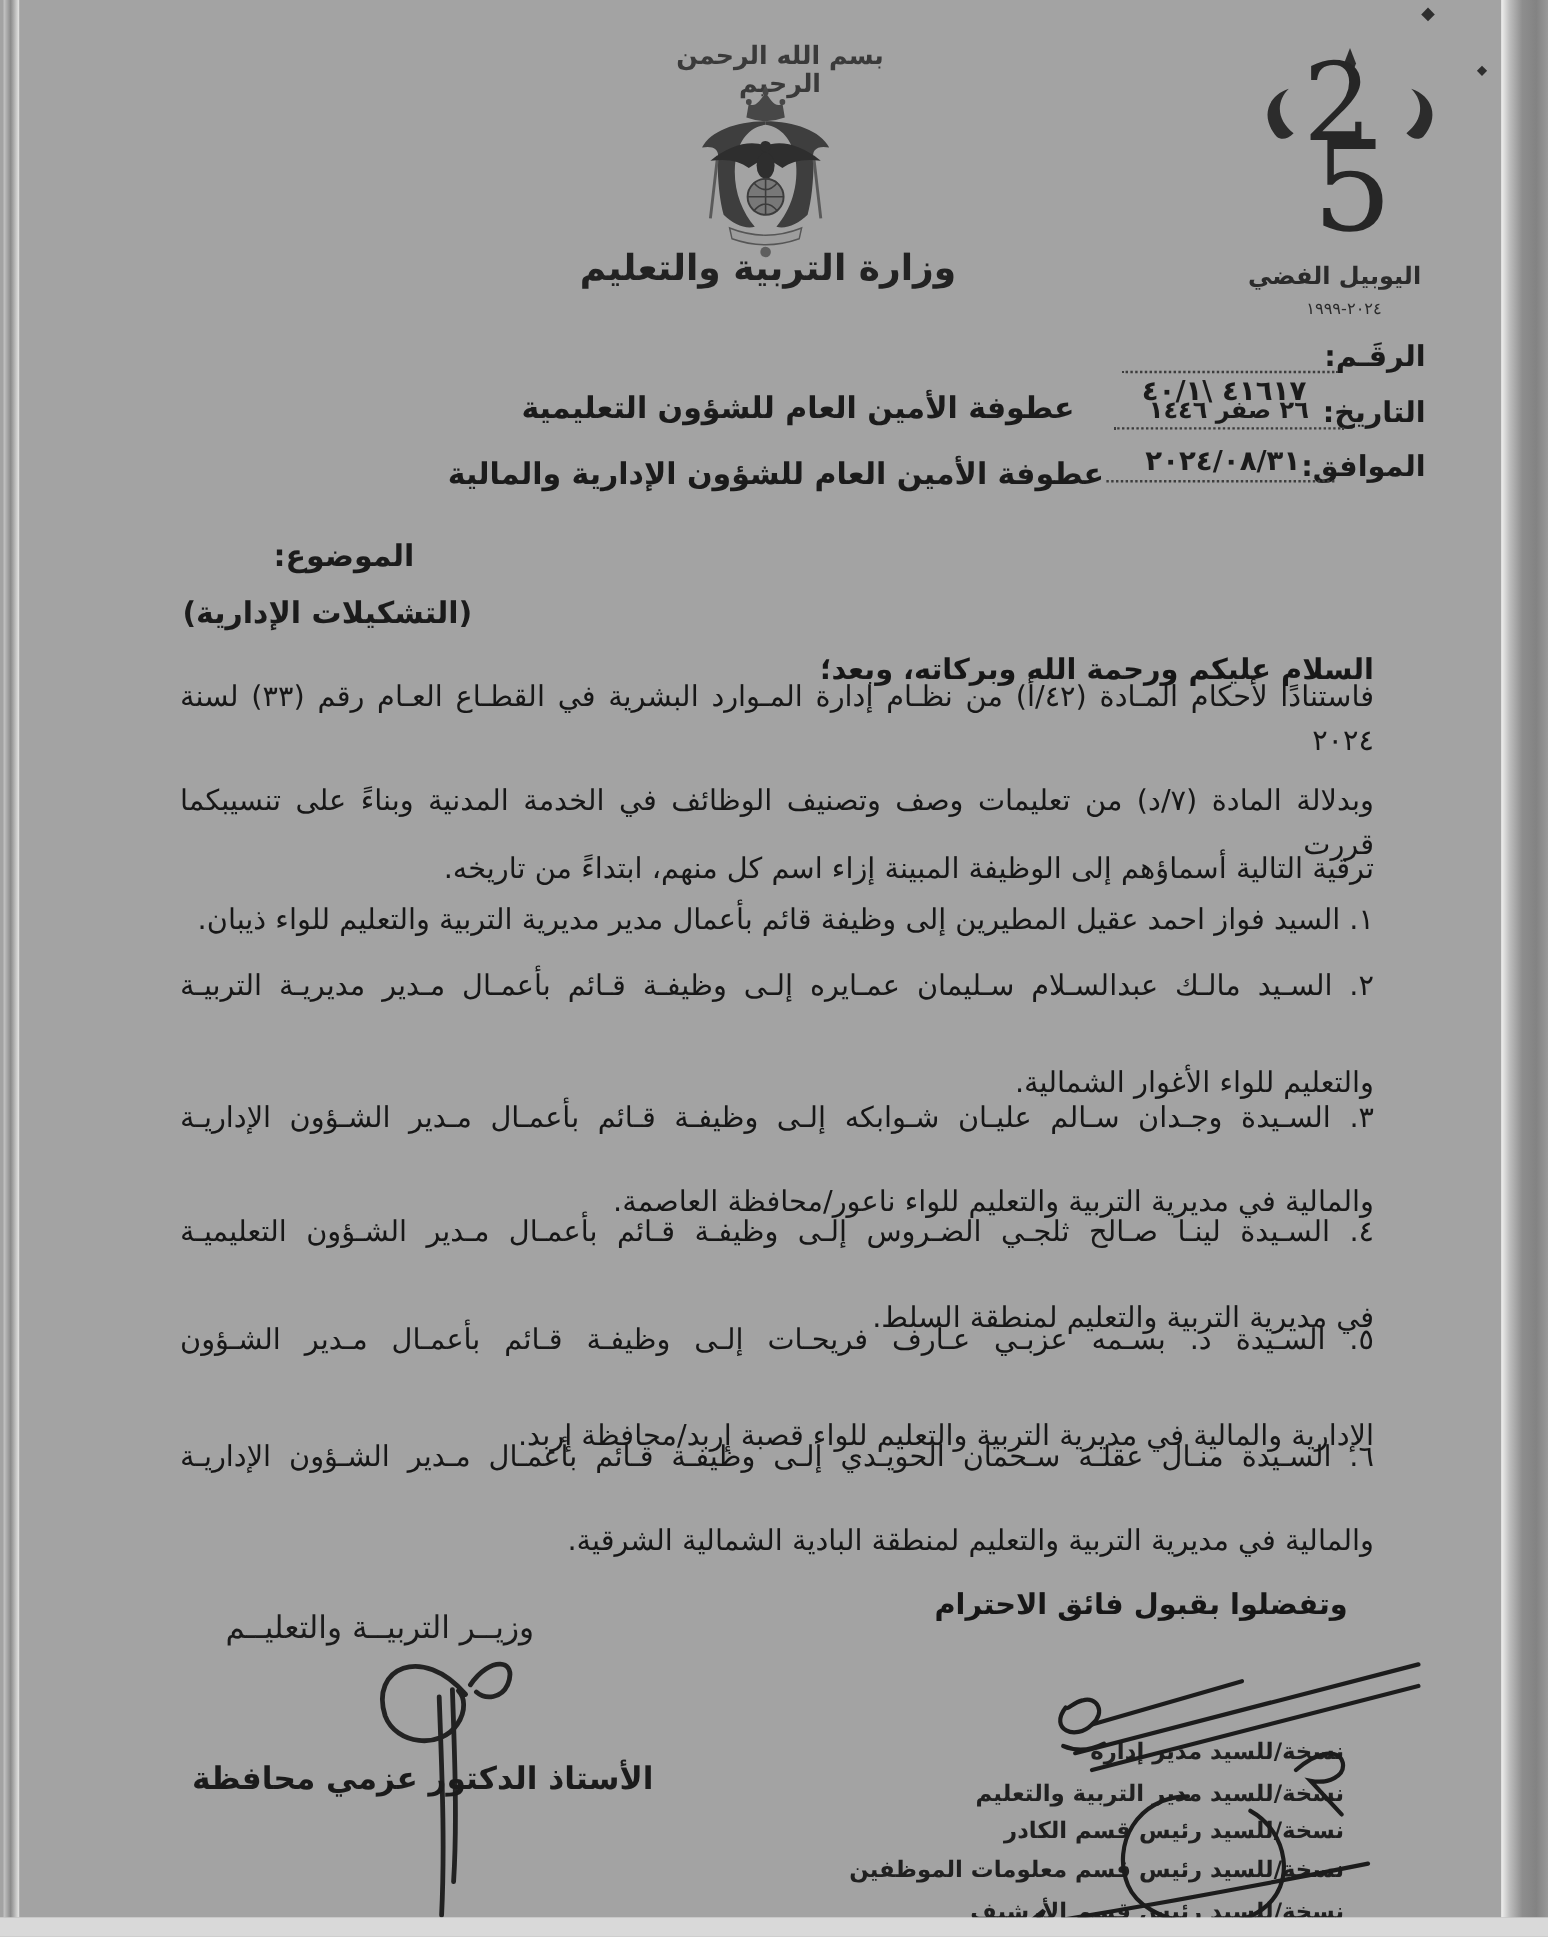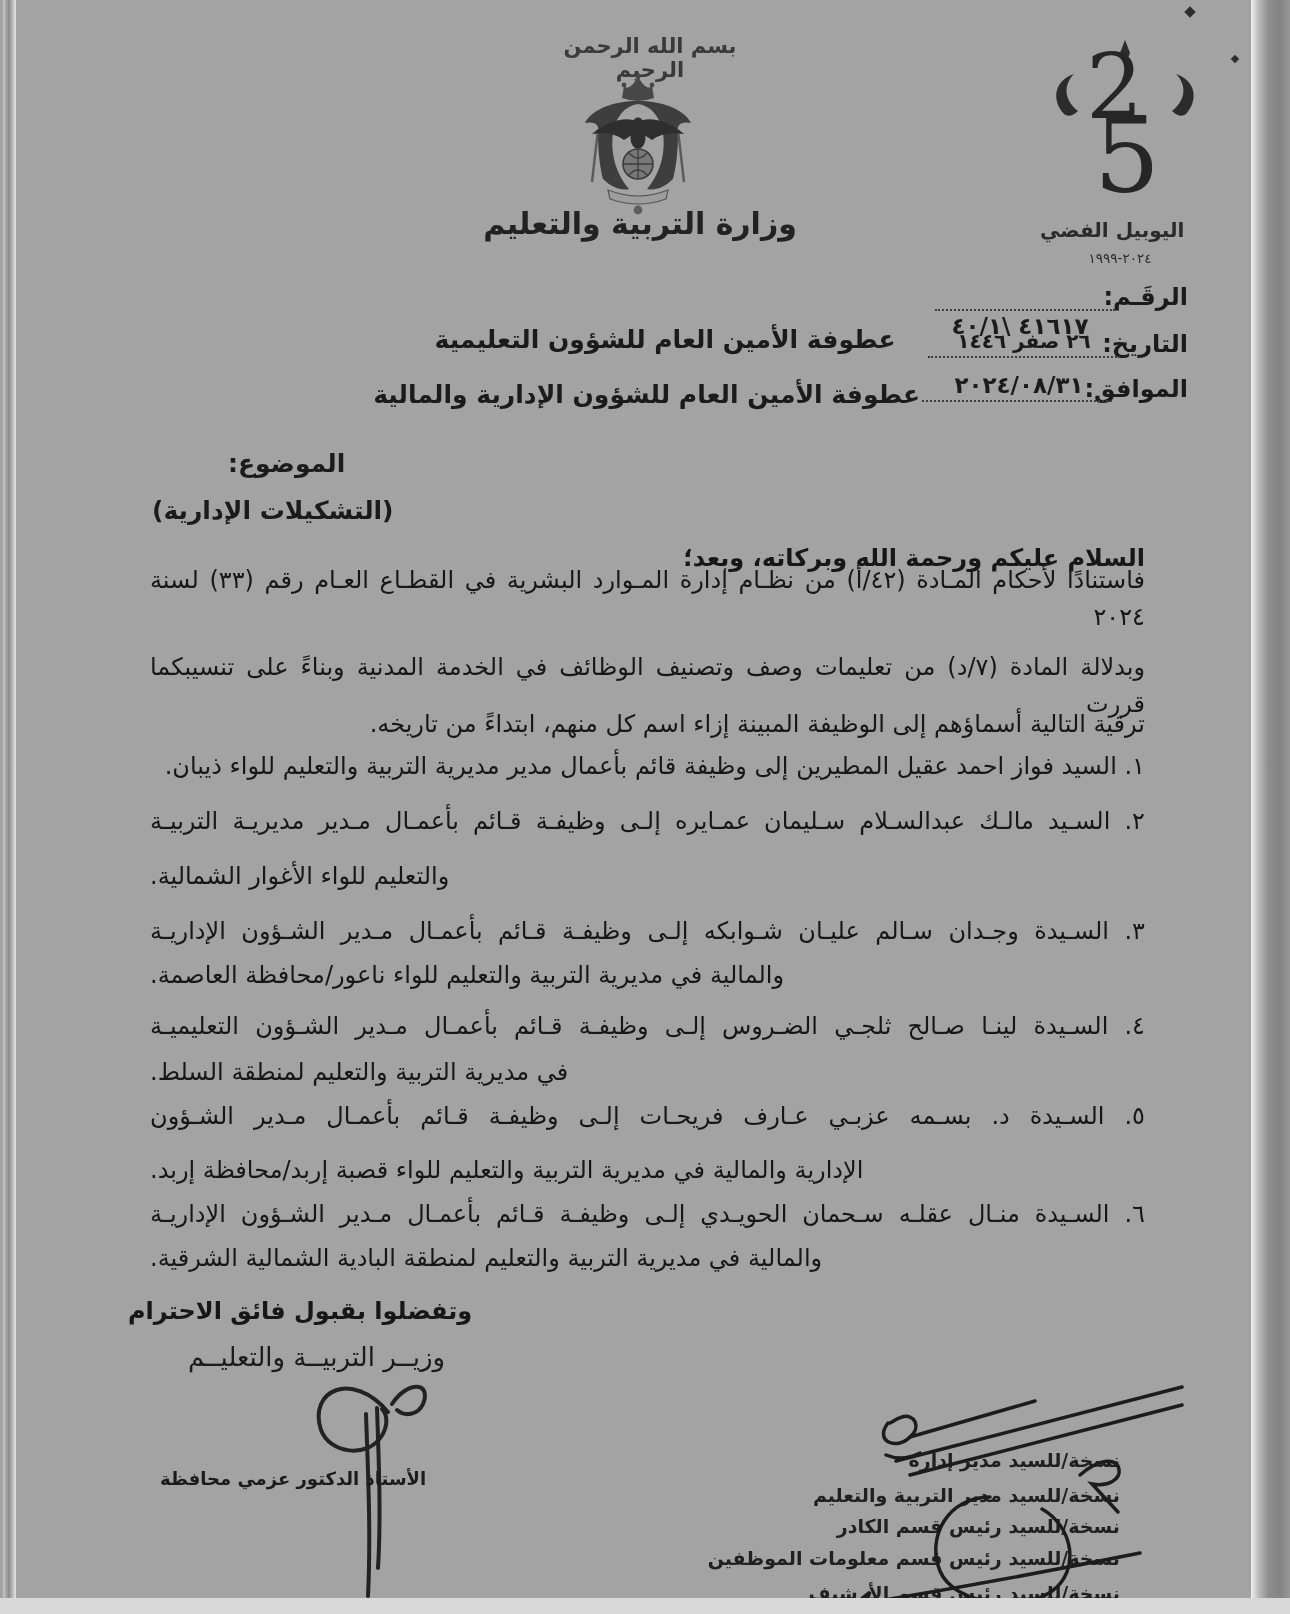--- a/index.html
+++ b/index.html
@@ -35,26 +35,26 @@
   .ref-value{position:absolute;text-align:center;font-weight:700;white-space:nowrap;
     direction:ltr;unicode-bidi:isolate;}
   
   .addr{position:absolute;text-align:center;font-size:25px;font-weight:700;white-space:nowrap;}
   .subj{position:absolute;font-size:25px;font-weight:700;white-space:nowrap;}
   
   .content{position:absolute;left:150px;top:0;width:995px;height:100%;}
   .ln{position:absolute;width:995px;font-size:24px;line-height:1.55;color:#171717;}
   .j{text-align:justify;text-align-last:justify;}
   .r{text-align:right;white-space:nowrap;}
-  .c{text-align:left;white-space:nowrap;}
+  .c{text-align:right;white-space:nowrap;margin-top:26px;}
   .bold{font-weight:700;}
   .nudge{transform:translateX(-22px);}
   
   .min-title{position:absolute;left:188px;top:1342px;font-size:26px;font-weight:400;white-space:nowrap;}
-  .min-name{position:absolute;left:160px;top:1468px;font-size:18px;font-weight:700;white-space:nowrap;}
+  .min-name{position:absolute;left:160px;top:1468px;font-size:26px;font-weight:700;white-space:nowrap;}
   .cc-line{position:absolute;right:170px;font-size:19px;font-weight:600;white-space:nowrap;color:#202020;}
   svg{position:absolute;overflow:visible;}
 </style>
 </head>
 <body>
 
 <div class="page">
 
   <div class="edge-left"></div>
   <div class="edge-right"></div>

